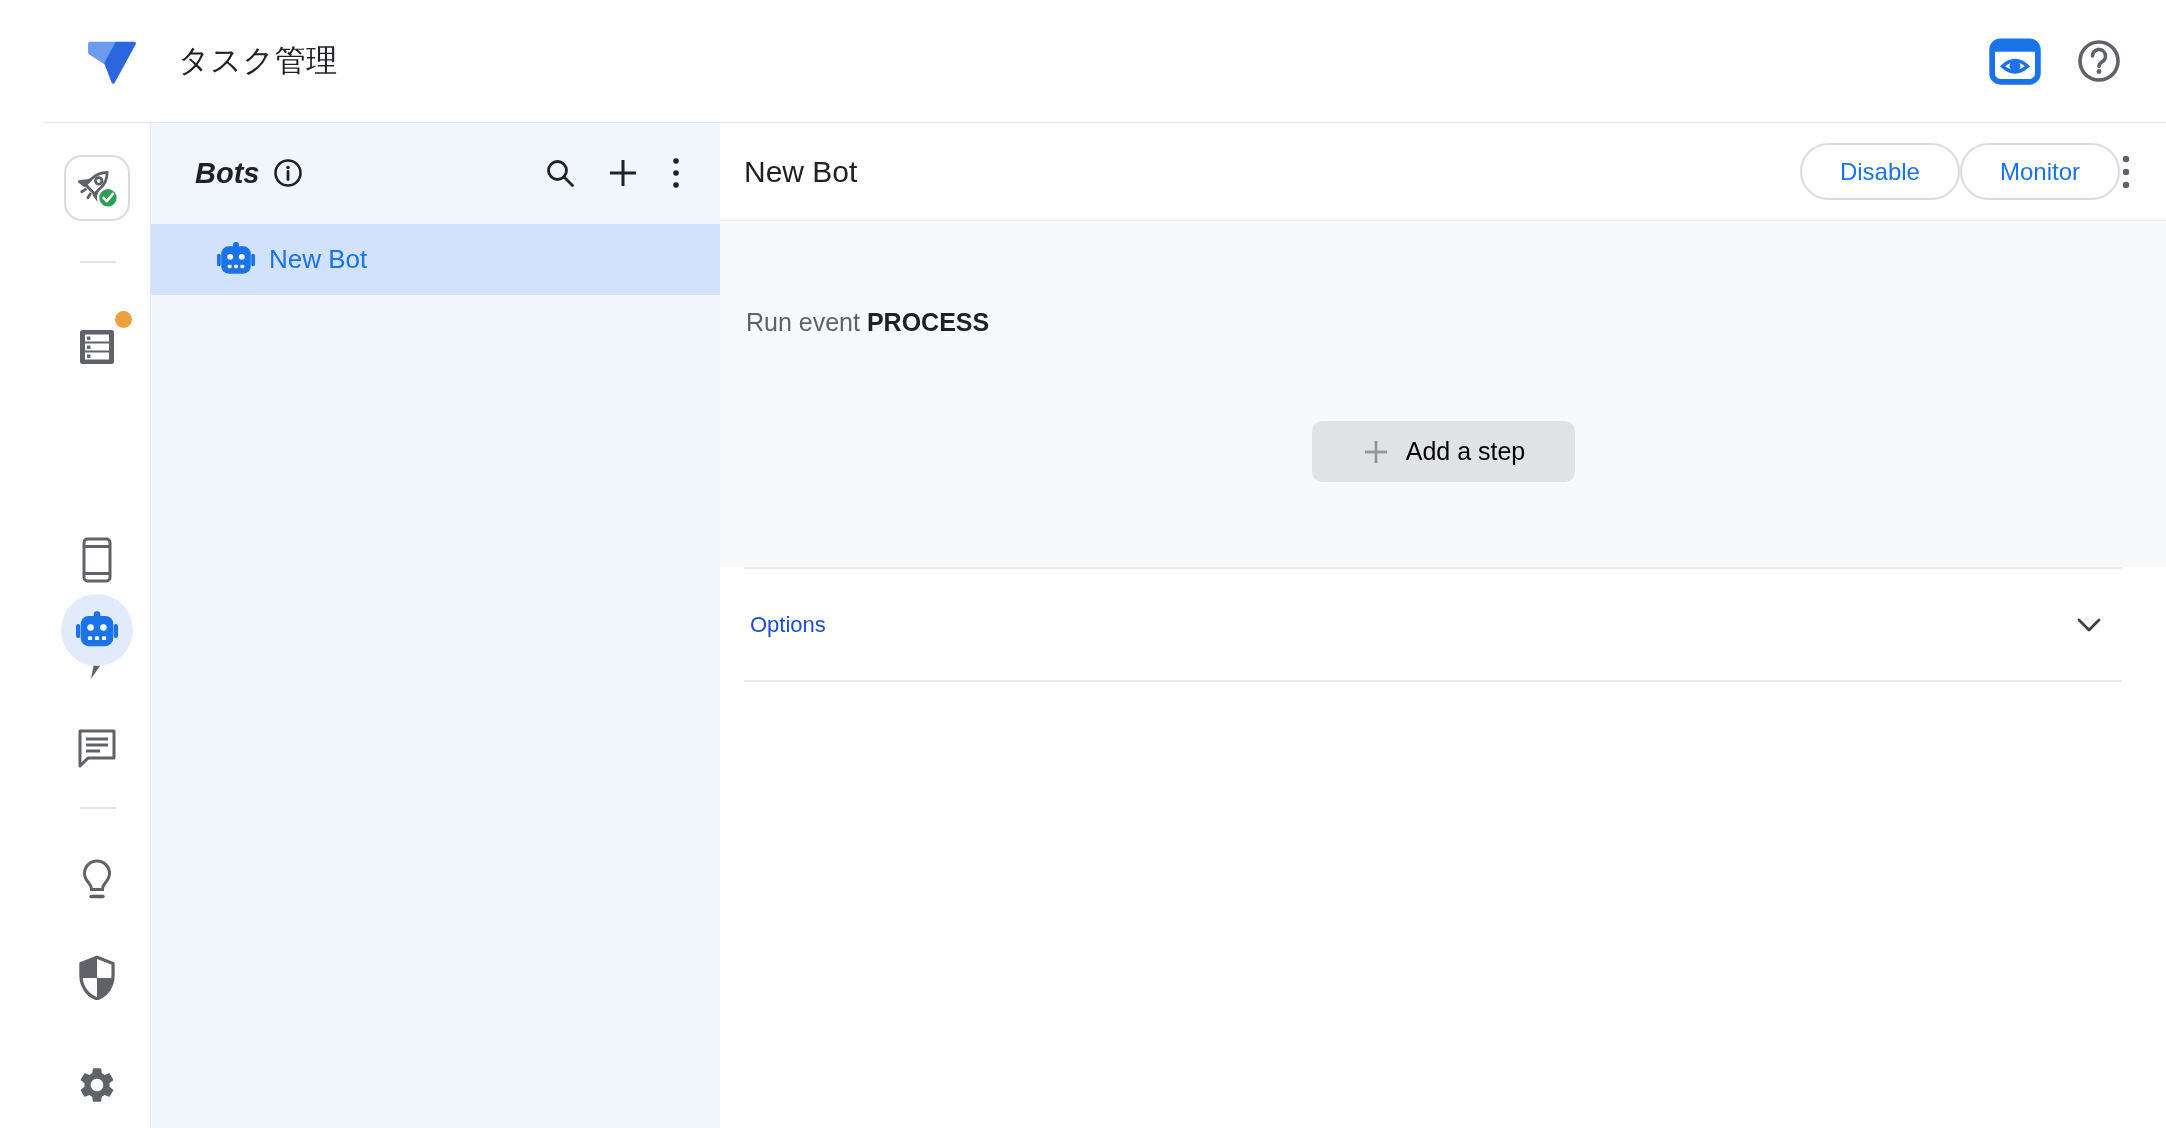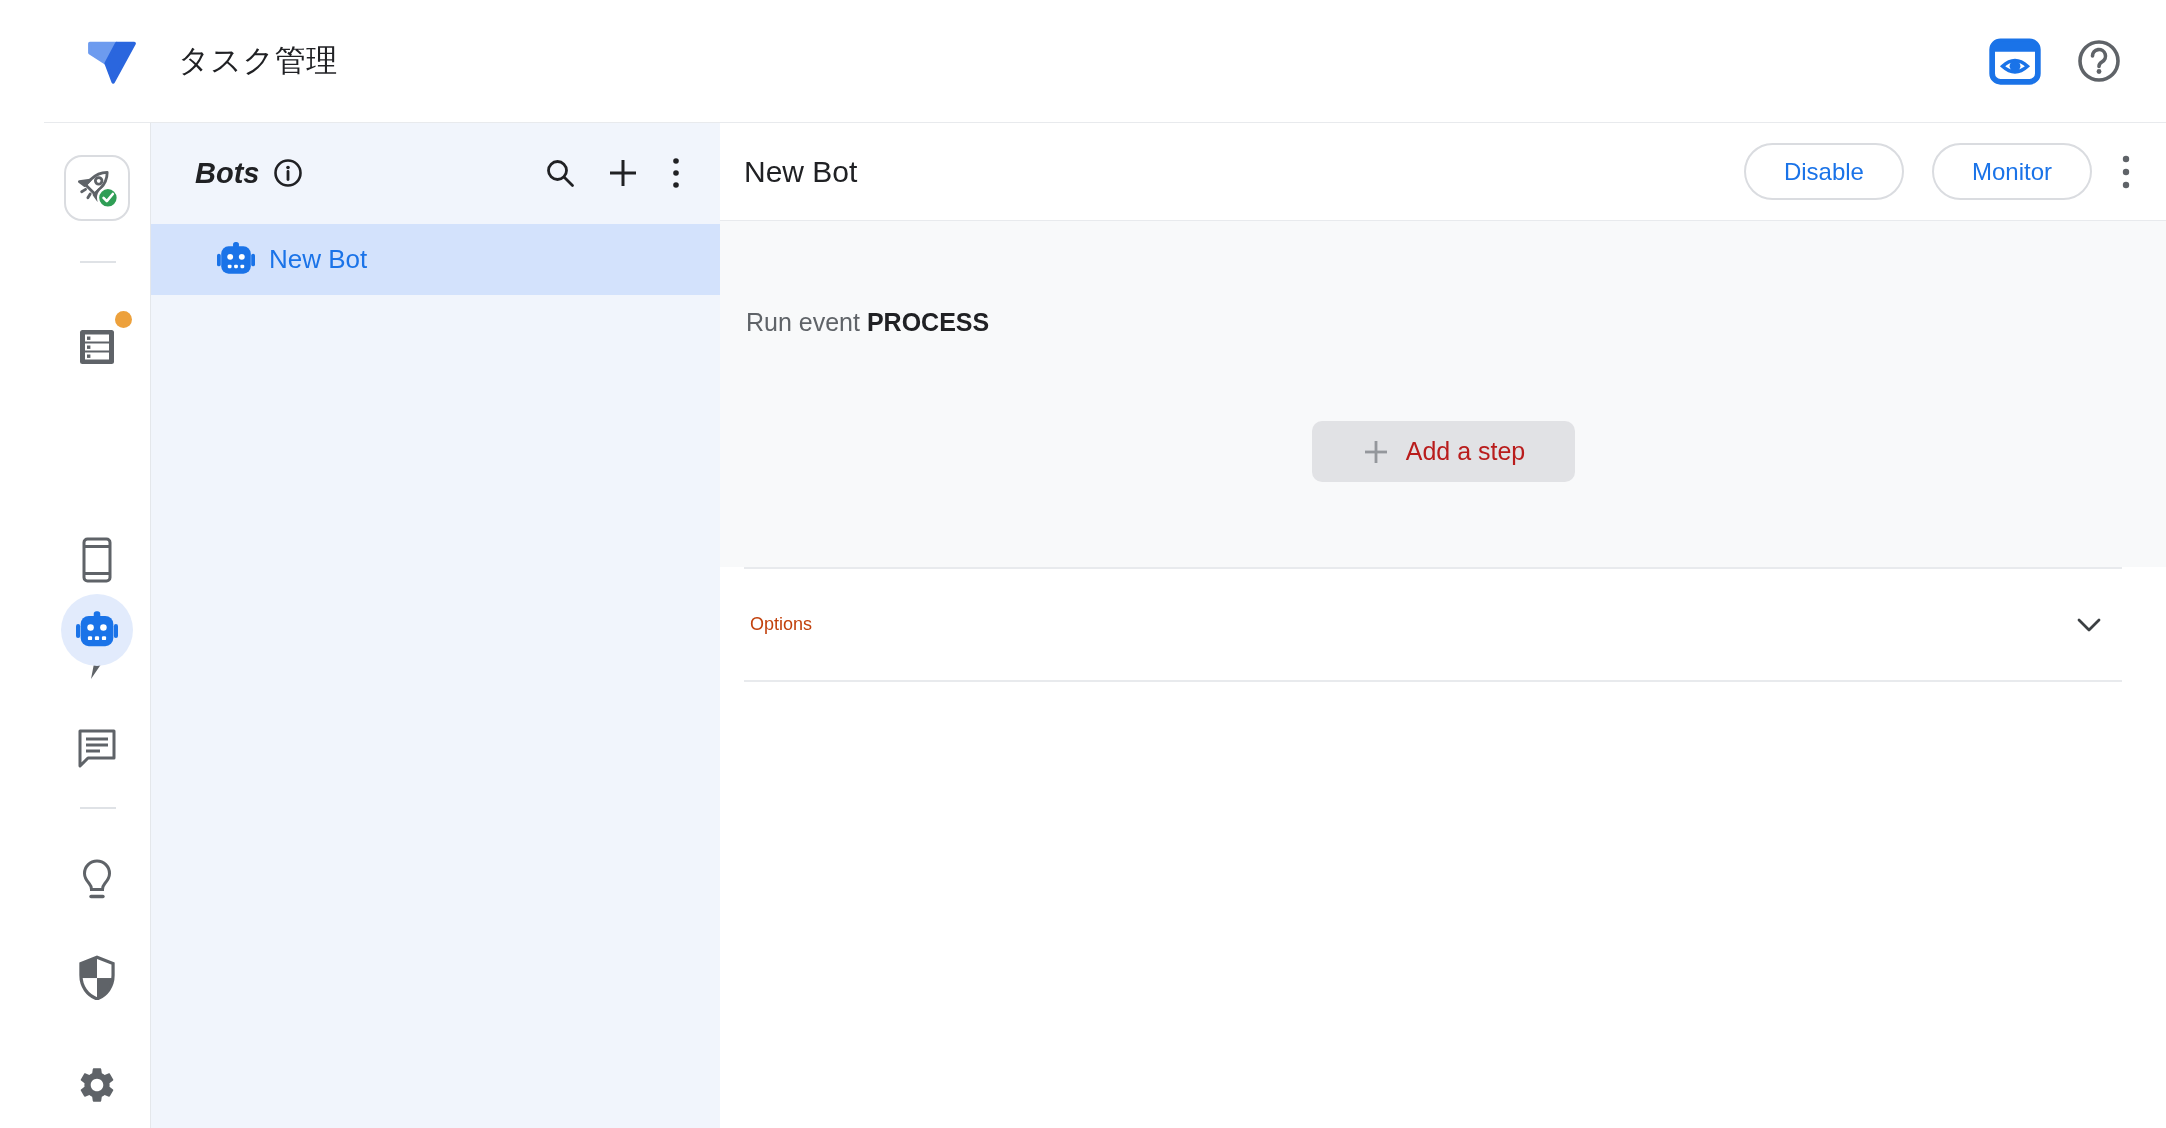--- a/index.html
+++ b/index.html
@@ -33,37 +33,37 @@
   .panel-tools { margin-left:auto; display:flex; align-items:center; gap:30px; }
   .group-row { height:48px; display:flex; align-items:center; padding-left:18px; cursor:pointer; }
   .group-label { margin-left:24px; font-size:26px; color:#1a73e8; }
   .bot-item { height:71px; margin-top:1px; display:flex; align-items:center; padding-left:66px; background:#d3e2fc; cursor:pointer; }
   .bot-item-label { margin-left:14px; font-size:26px; color:#1a73e8; }
 
   
   .content { flex:1; position:relative; background:#fff; }
   .content-header { height:98px; display:flex; align-items:center; padding:0 34px 0 24px; border-bottom:1.5px solid #e8eaed; }
   .content-title { font-size:30px; font-weight:500; color:#202124; }
-  .header-actions { margin-left:auto; display:flex; align-items:center; gap:28px; }
+  .header-actions { margin-left:auto; display:flex; align-items:center; }
   .pill-btn { height:57px; padding:0 38px; border:2px solid #dadce0; border-radius:30px; background:#fff; color:#1a73e8; font-size:24px; font-weight:500; font-family:inherit; cursor:pointer; }
 
   .event-zone { height:179px; position:relative; background:#fff; }
   .zone-text { position:absolute; left:26px; top:36px; font-size:25px; color:#5f6368; }
   .zone-text b { color:#202124; font-weight:700; }
   .highlight-box { position:absolute; left:571px; top:63px; width:309px; height:82px; background:#e8486c; border-radius:12px; display:flex; align-items:center; justify-content:center; }
   .config-btn { width:283px; height:57px; background:#3d6fd8; border:none; border-radius:4px; color:#fff; font-size:25px; font-weight:500; font-family:inherit; cursor:pointer; }
   .connector { position:absolute; left:722px; top:145px; width:2px; height:34px; background:#d6d9dd; }
 
   .process-zone { height:346px; position:relative; background:#f8f9fa; }
   .process-zone .zone-text { top:87px; }
-  .add-step-btn { position:absolute; left:592px; top:200px; width:263px; height:61px; background:#e1e2e5; border:none; border-radius:10px; color:#b91c1c; font-size:25px; font-weight:500; font-family:inherit; display:flex; align-items:center; justify-content:center; gap:16px; cursor:pointer; }
+  .add-step-btn { position:absolute; left:592px; top:200px; width:263px; height:61px; background:#e1e2e5; border:none; border-radius:10px; color:#000000; font-size:25px; font-weight:500; font-family:inherit; display:flex; align-items:center; justify-content:center; gap:16px; cursor:pointer; }
 
   .inset-divider { height:2px; background:#e8eaed; margin:0 44px 0 24px; }
   .section-row { height:111px; display:flex; align-items:center; padding:0 64px 0 30px; cursor:pointer; }
-  .section-label { font-size:18px; color:#c2410c; }
+  .section-label { font-size:22px; color:#1d4ed8; }
   .section-chevron { margin-left:auto; display:flex; }
 </style>
 </head>
 <body>
 
 <div class="app">
 
   <header class="topbar">
     <svg class="logo" viewBox="0 0 48 48">
       <polygon points="5,9 28,9 19,26 5,17" fill="#6d9bef" stroke="#6d9bef" stroke-width="3" stroke-linejoin="round"></polygon>

